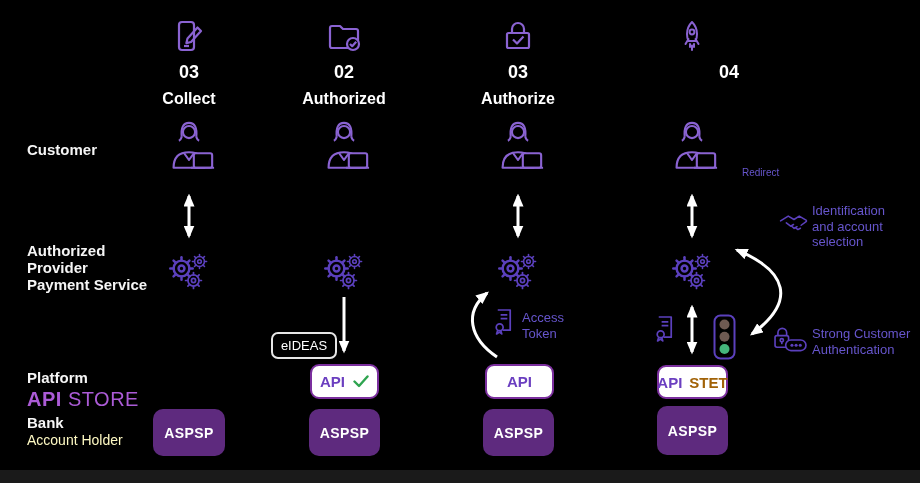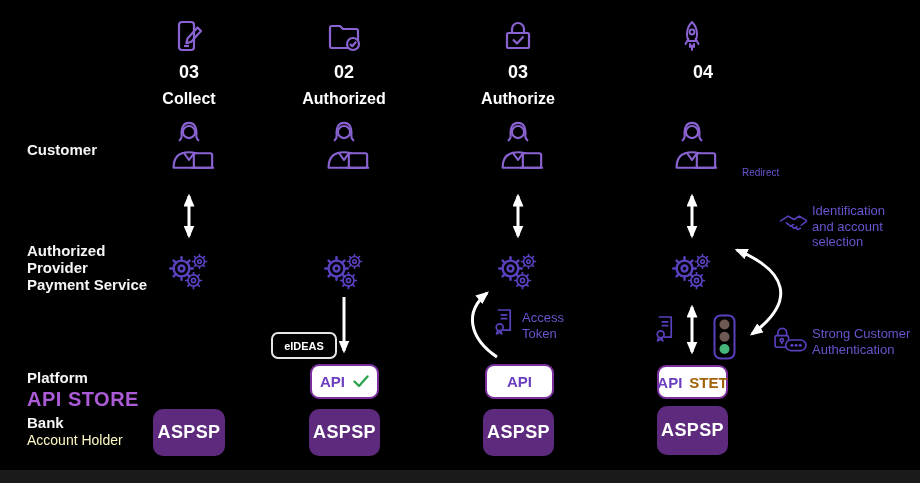--- a/index.html
+++ b/index.html
@@ -3,34 +3,34 @@
 <meta charset="utf-8">
 <style>
   html,body{margin:0;padding:0;background:#000;}
   .stage{position:relative;width:920px;height:483px;background:var(--background,#000);
          font-family:"Liberation Sans","DejaVu Sans",sans-serif;overflow:hidden;}
   .abs{position:absolute;}
   .lane-label{color:#f5f5f5;font-weight:bold;font-size:15px;line-height:17px;}
   .lane-sub{color:#fef9c3;font-weight:normal;font-size:14px;}
   .brand{font-size:20px;color:var(--brand-purple);letter-spacing:.5px;}
   .brand b{font-weight:bold;}
-  .brand span.lt{font-weight:bold;}
+  .brand span.lt{font-weight:normal;}
   .step-num{color:#fff;font-weight:bold;font-size:18px;text-align:center;width:80px;}
   .step-name{color:#fff;font-weight:bold;font-size:16px;text-align:center;width:140px;}
   .icon{color:var(--icon-light-purple);}
   .icon-dark{color:var(--icon-dark-purple);}
   .ann{color:var(--text-purple);font-size:13px;line-height:15.5px;}
   .ann-lg{font-size:10px;}
   .node{box-sizing:border-box;border-radius:9px;display:flex;align-items:center;justify-content:center;}
   .eideas{background:#000;border:2px solid #e6e6e6;border-radius:7px;color:#fff;
-          font-weight:bold;font-size:11px;}
+          font-weight:normal;font-size:13px;}
   .apibox{background:#fff;border:2px solid var(--api-border);}
   .apibox .api-t{color:var(--api-text);font-weight:bold;font-size:15px;}
   .apibox .stet-t{color:#a16207;font-weight:bold;font-size:15px;margin-left:7px;}
-  .aspsp{background:var(--aspsp-fill);color:#fff;font-size:18px;font-weight:600;
+  .aspsp{background:var(--aspsp-fill);color:#fff;font-size:14px;font-weight:600;
          letter-spacing:.4px;border-radius:10px;text-align:center;}
   .bottombar{background:#1a1a1a;left:0;top:470px;width:920px;height:13px;}
   svg{display:block;}
   .symdefs{position:absolute;width:0;height:0;}
 </style>
 </head>
 <body>
 
 <div class="stage">
 
@@ -117,21 +117,21 @@
       <path d="M18 3 q5 5 5 12 q0 4-1.5 7 h-7 Q13 19 13 15 q0-7 5-12 z"></path>
       <circle cx="18" cy="13" r="2.4"></circle>
       <path d="M14.5 20 l-3 5 M21.5 20 l3 5"></path>
       <path d="M16 25 v3 M20 25 v3 M18 26.5 v4.5"></path>
     </g>
   </svg>
 
   <div class="abs step-num" style="left:149px;top:62px;">03</div>
   <div class="abs step-num" style="left:304px;top:62px;">02</div>
   <div class="abs step-num" style="left:478px;top:62px;">03</div>
-  <div class="abs step-num" style="left:663px;top:62px;">04</div>
+  <div class="abs step-num" style="left:689px;top:62px;">04</div>
 
   <div class="abs step-name" style="left:119px;top:90px;">Collect</div>
   <div class="abs step-name" style="left:274px;top:90px;">Authorized</div>
   <div class="abs step-name" style="left:448px;top:90px;">Authorize</div>
 
   <svg class="abs icon" style="left:162px;top:118px;" width="54" height="57" viewBox="0 0 56 58">
       <use href="#sym-customer"></use>
     </svg>
   <svg class="abs icon" style="left:317px;top:118px;" width="54" height="57" viewBox="0 0 56 58">
       <use href="#sym-customer"></use>

